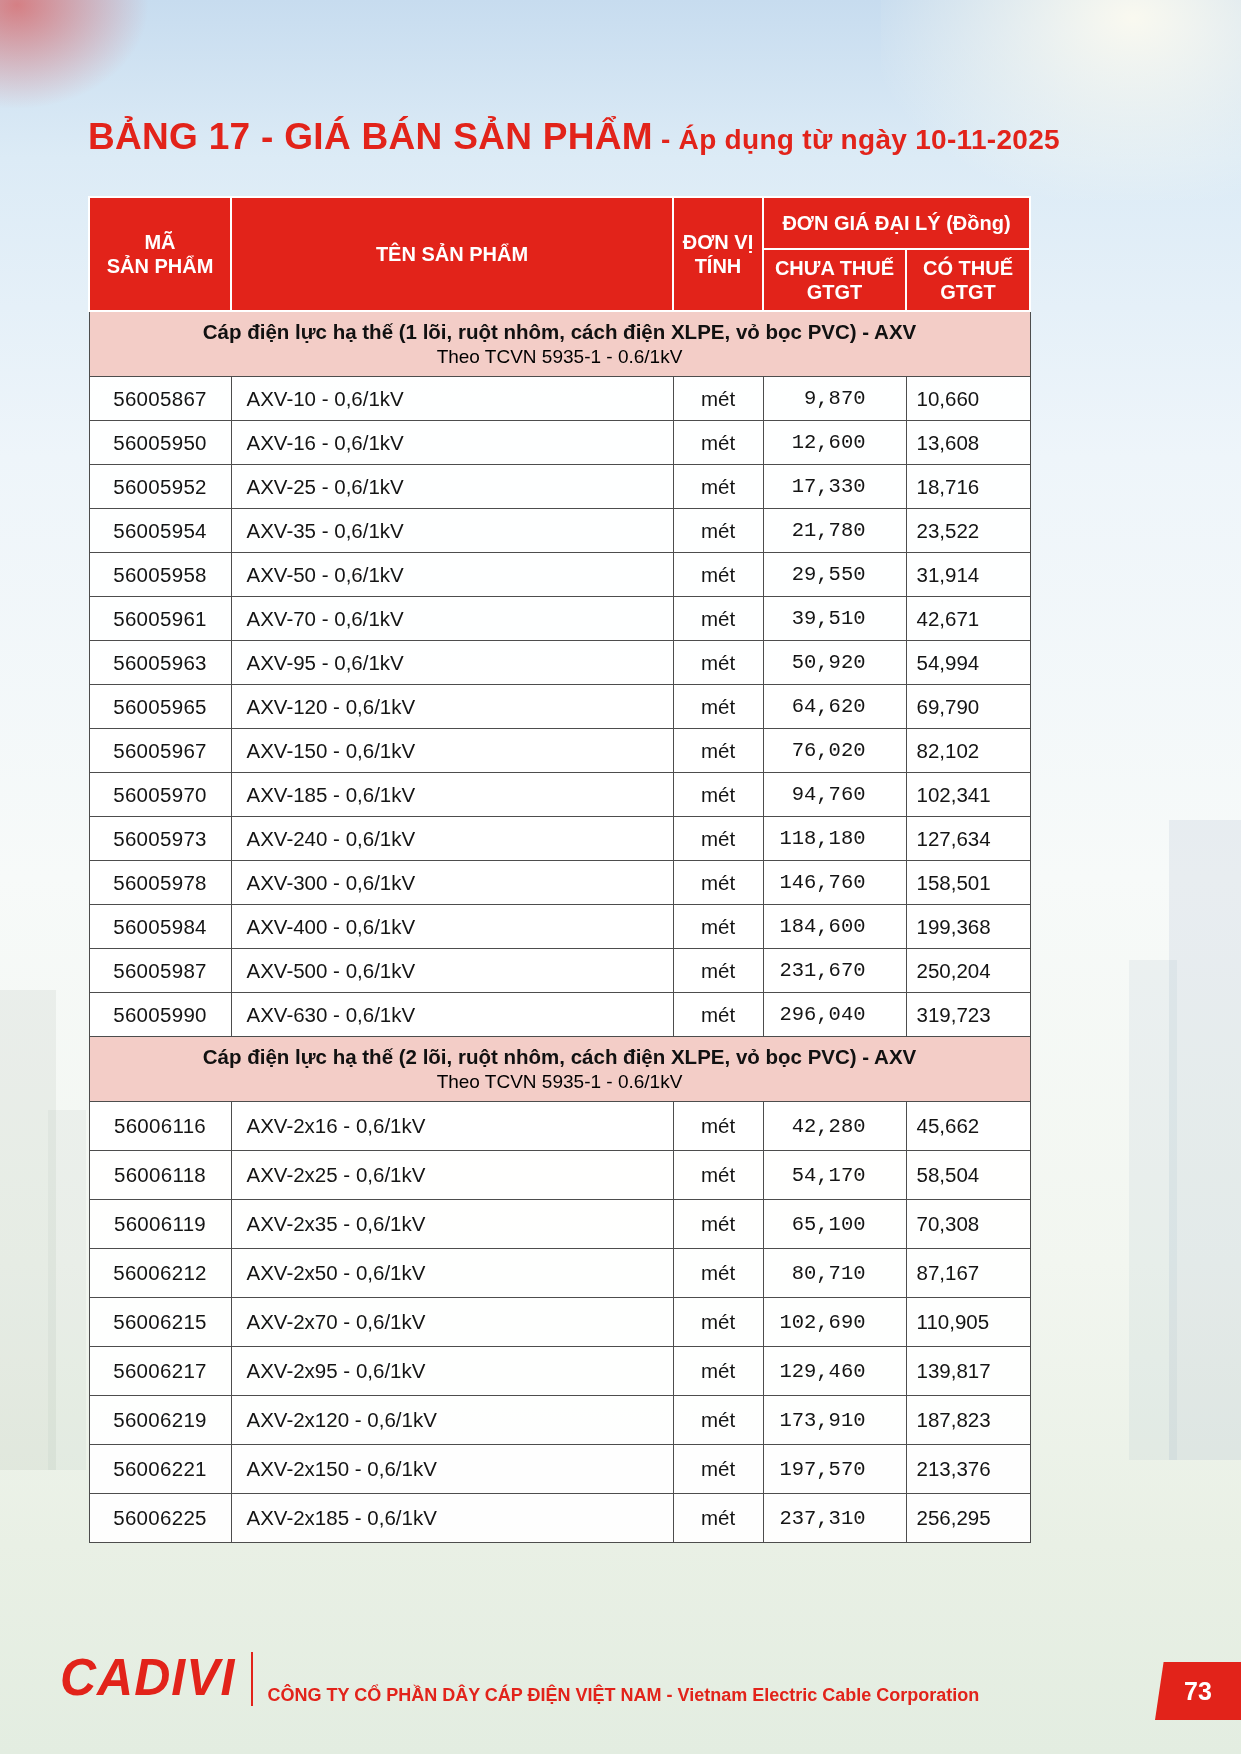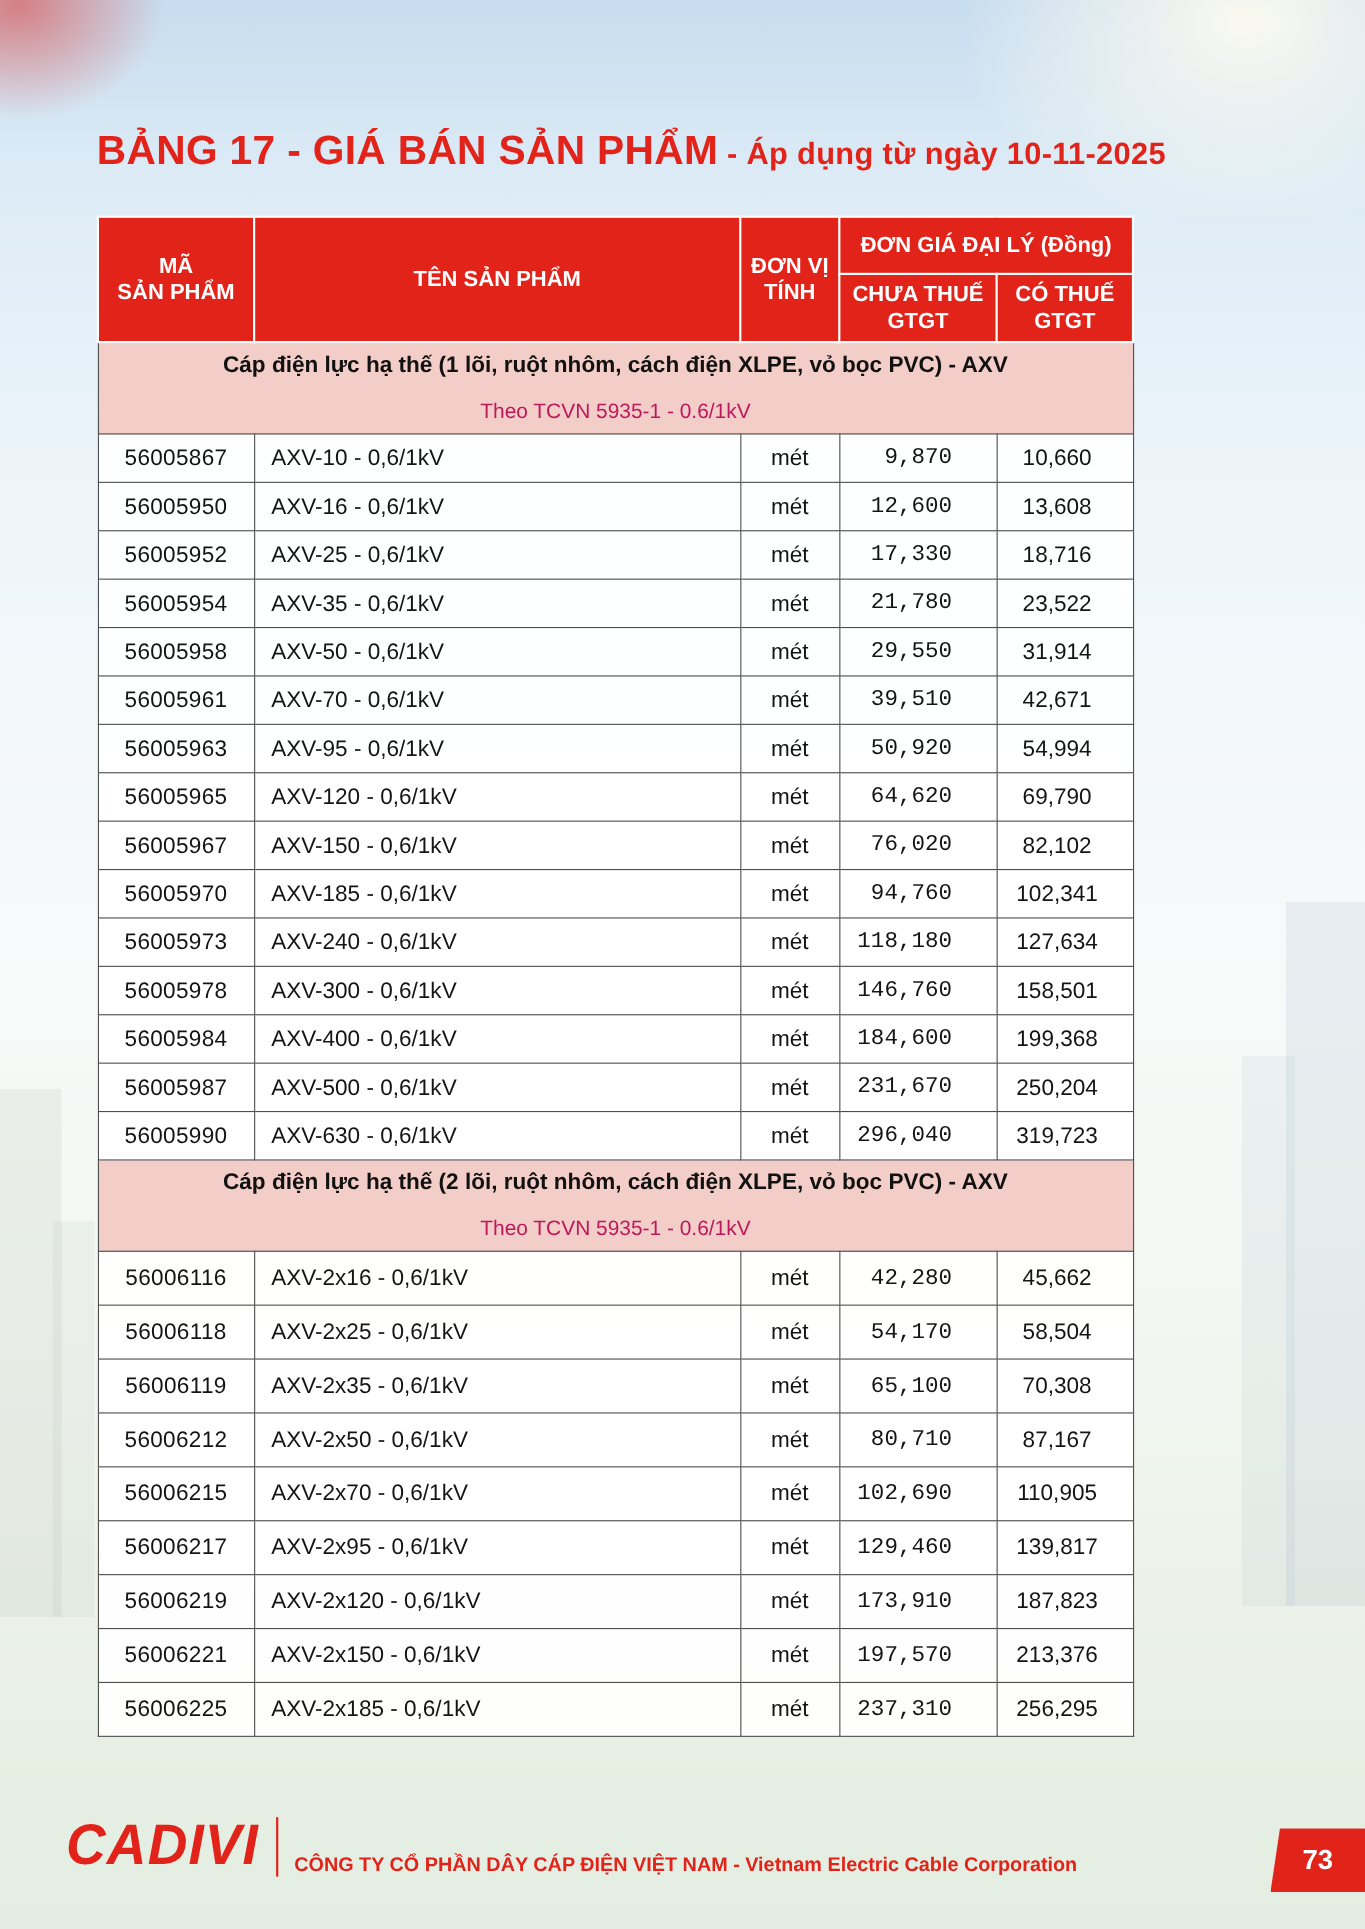--- a/index.html
+++ b/index.html
@@ -36,26 +36,26 @@
   tbody td{
     background:rgba(255,255,255,.93);border:1.2px solid #4d4d4d;color:#141414;
     font-size:20.5px;padding:2px 10px;vertical-align:middle;
   }
   tbody tr.sec0 td{height:39px;}
   tbody tr.sec1 td{height:44px;}
   td.code{text-align:center;letter-spacing:.3px;}
   td.name{text-align:left;padding-left:15px;}
   td.unit{text-align:center;}
   td.ex{text-align:right;padding-right:40px;font-family:Liberation Mono, monospace;}
-  td.inc{text-align:center;padding-right:24px;}
+  td.inc{text-align:left;padding-right:24px;}
   tbody td.band{
     background:#f3cdc7;text-align:center;padding:8px 6px;height:auto;
   }
   .band-title{font-weight:bold;font-size:20.5px;color:#111;}
-  .band-sub{font-size:19px;color:#be185d;margin-top:20px;}
+  .band-sub{font-size:19px;color:#000000;margin-top:2px;}
 
   .footer{position:absolute;left:60px;top:1648px;right:140px;display:flex;align-items:flex-end;}
   .logo{color:#e2231a;font-weight:bold;font-style:italic;font-size:50px;letter-spacing:1px;
     transform:scaleY(1.04);white-space:nowrap;}
   .footer-divider{width:2px;height:54px;background:#e2231a;margin:0 14px 0 16px;}
   .company-name{color:#e2231a;font-weight:bold;font-size:18px;white-space:nowrap;}
   .company-address{color:#5a5a5a;font-size:14px;margin-top:5px;white-space:nowrap;}
 
   .page-number{position:absolute;right:0;top:1662px;width:86px;height:58px;background:#e2231a;
     color:#fff;font-size:25px;font-weight:bold;display:flex;align-items:center;justify-content:center;

